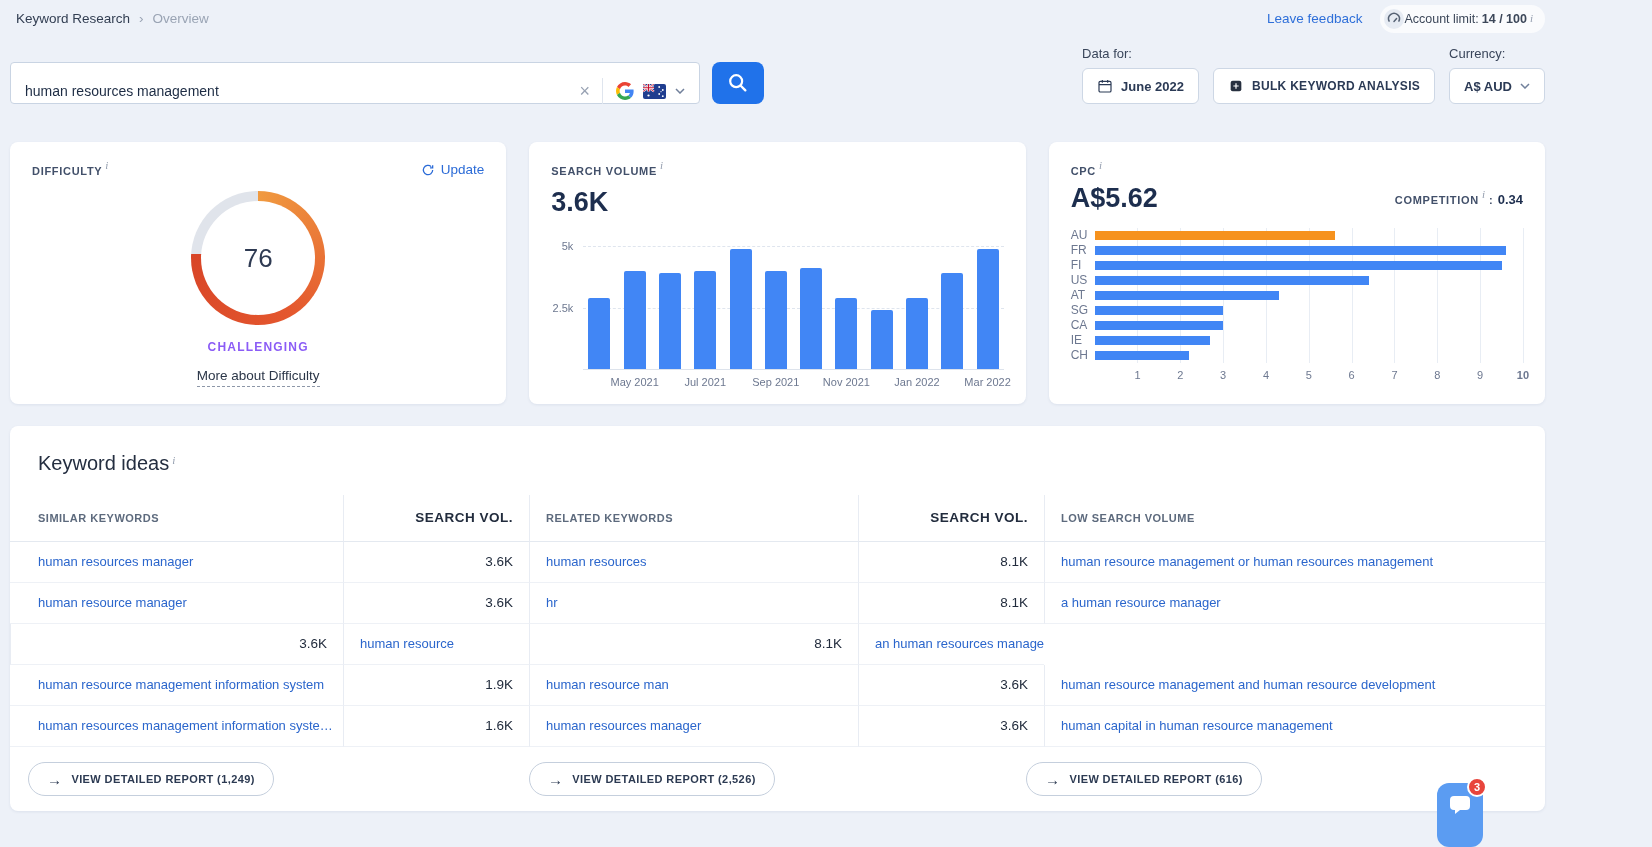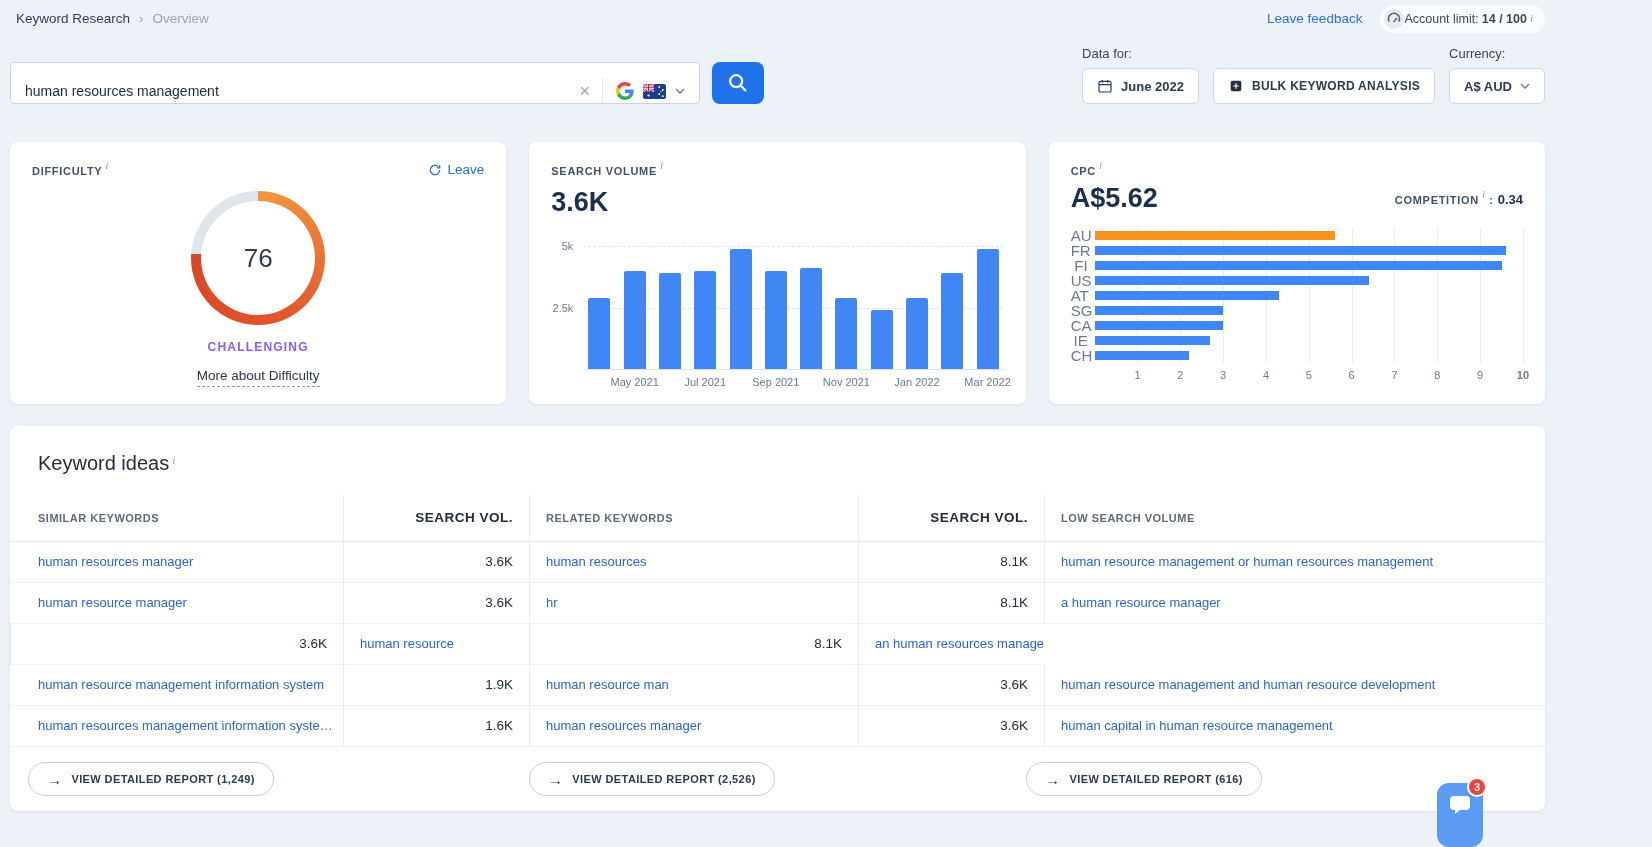--- a/index.html
+++ b/index.html
@@ -61,21 +61,21 @@
   .sv-xlab{width:24px;position:relative;height:14px}
   .sv-xlab span{position:absolute;left:50%;transform:translateX(-50%);white-space:nowrap;font-size:11px;color:#6d7890}
 
   
   .cpc-valrow{display:flex;justify-content:space-between;align-items:flex-end}
   .competition{margin-bottom:6px}
   .comp-sep{font-size:11px;font-weight:700;color:#42506a;margin:0 5px 0 4px}
   .comp-val{font-size:13px;font-weight:700;color:#1d2e4e}
   .cpc-chart{display:flex;margin-top:14px}
   .cpc-labels{width:24px;padding-right:7px;display:flex;flex-direction:column;flex:none}
-  .cpc-country{height:15px;font-size:15px;color:#6d7890;text-align:right;line-height:15px}
+  .cpc-country{height:15px;font-size:12px;color:#6d7890;line-height:15px}
   .cpc-plot{flex:1;position:relative}
   .cpc-grid{position:absolute;left:0;right:0;top:0;height:135px}
   .cpc-grid i{position:absolute;top:0;bottom:0;width:1px;background:#e8edf4}
   .cpc-rows{position:relative}
   .cpc-rowline{height:15px;display:flex;align-items:center}
   .cpc-bar{height:9px}
   .cpc-axis{position:relative;height:20px;margin-top:2px}
   .cpc-axnum{position:absolute;transform:translateX(-50%);font-size:11px;color:#6d7890;top:4px}
 
   
@@ -192,21 +192,21 @@
   <div class="cards">
 
     <div class="card">
       <div class="card-header">
         <div><span class="card-title">DIFFICULTY</span><span class="info-i">i</span></div>
         <div class="update-link">
           <svg width="14" height="14" viewBox="0 0 24 24">
               <path d="M20 12a8 8 0 1 1-2.5-5.8" fill="none" stroke="#2b6bd7" stroke-width="2.2"></path>
               <path d="M20 4v4.5h-4.5" fill="none" stroke="#2b6bd7" stroke-width="2.2"></path>
             </svg>
-          <span>Leave</span>
+          <span>Update</span>
         </div>
       </div>
       <div class="gauge-wrap">
         <div class="gauge" style="background: conic-gradient(rgb(240, 154, 64) 0deg, rgb(228, 87, 46) 150deg, rgb(216, 69, 39) 273.6deg, rgb(224, 228, 235) 273.6deg, rgb(224, 228, 235) 360deg);">
           <div class="gauge-inner">76</div>
         </div>
         <div class="gauge-level">CHALLENGING</div>
         <span class="more-link">More about Difficulty</span>
       </div>
     </div>

